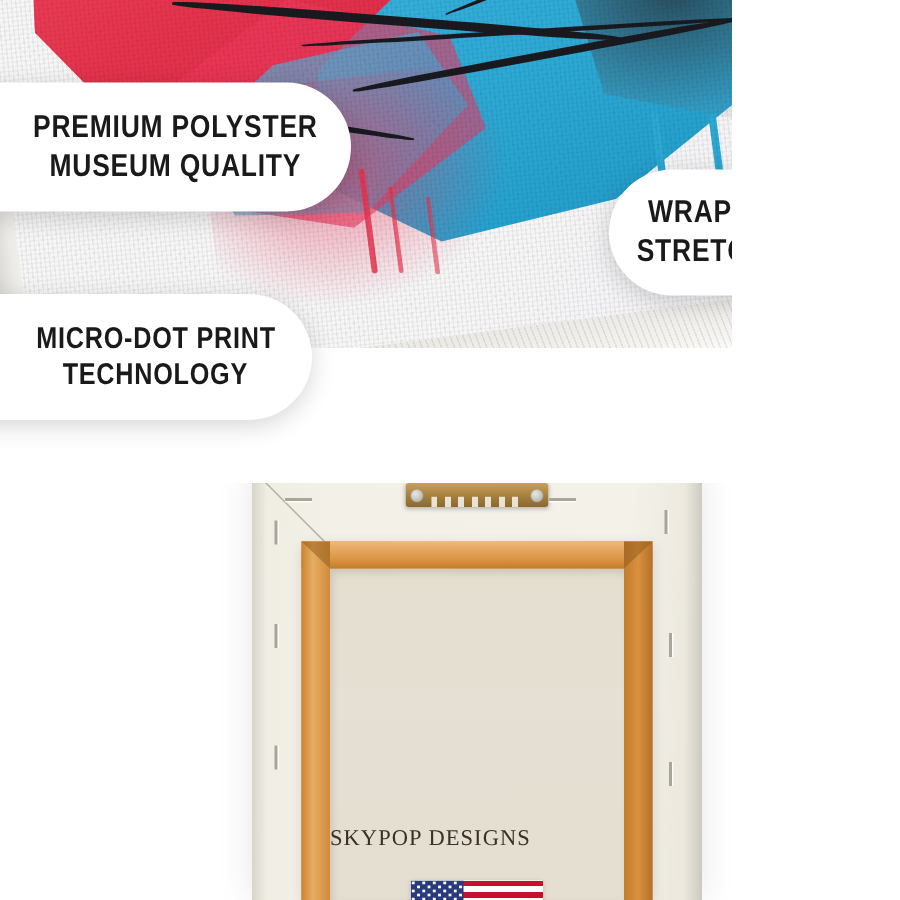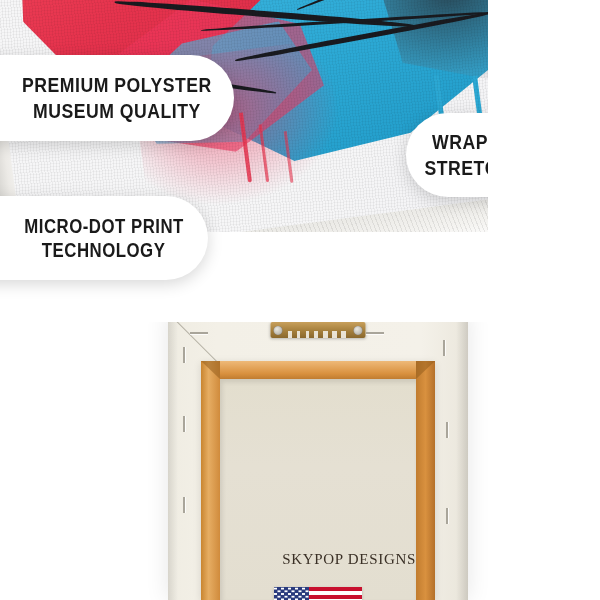--- a/index.html
+++ b/index.html
@@ -294,21 +294,21 @@
   .staple-v {
     position: absolute;
     width: 2px; height: 16px;
     background: #a9a59a;
     box-shadow: 1px 0 0 rgba(255,255,255,.8);
   }
 
   .brand {
     position: absolute;
     left: 0; right: 0; top: 172px;
-    text-align: right;
+    text-align: left;
     font-family: "Liberation Serif", serif;
     font-size: 15px;
     letter-spacing: .7px;
     color: #3a3026;
   }
   .flag {
     position: absolute;
     left: 50%; top: 208px;
     transform: translateX(-50%);
     width: 88px; height: 50px;

